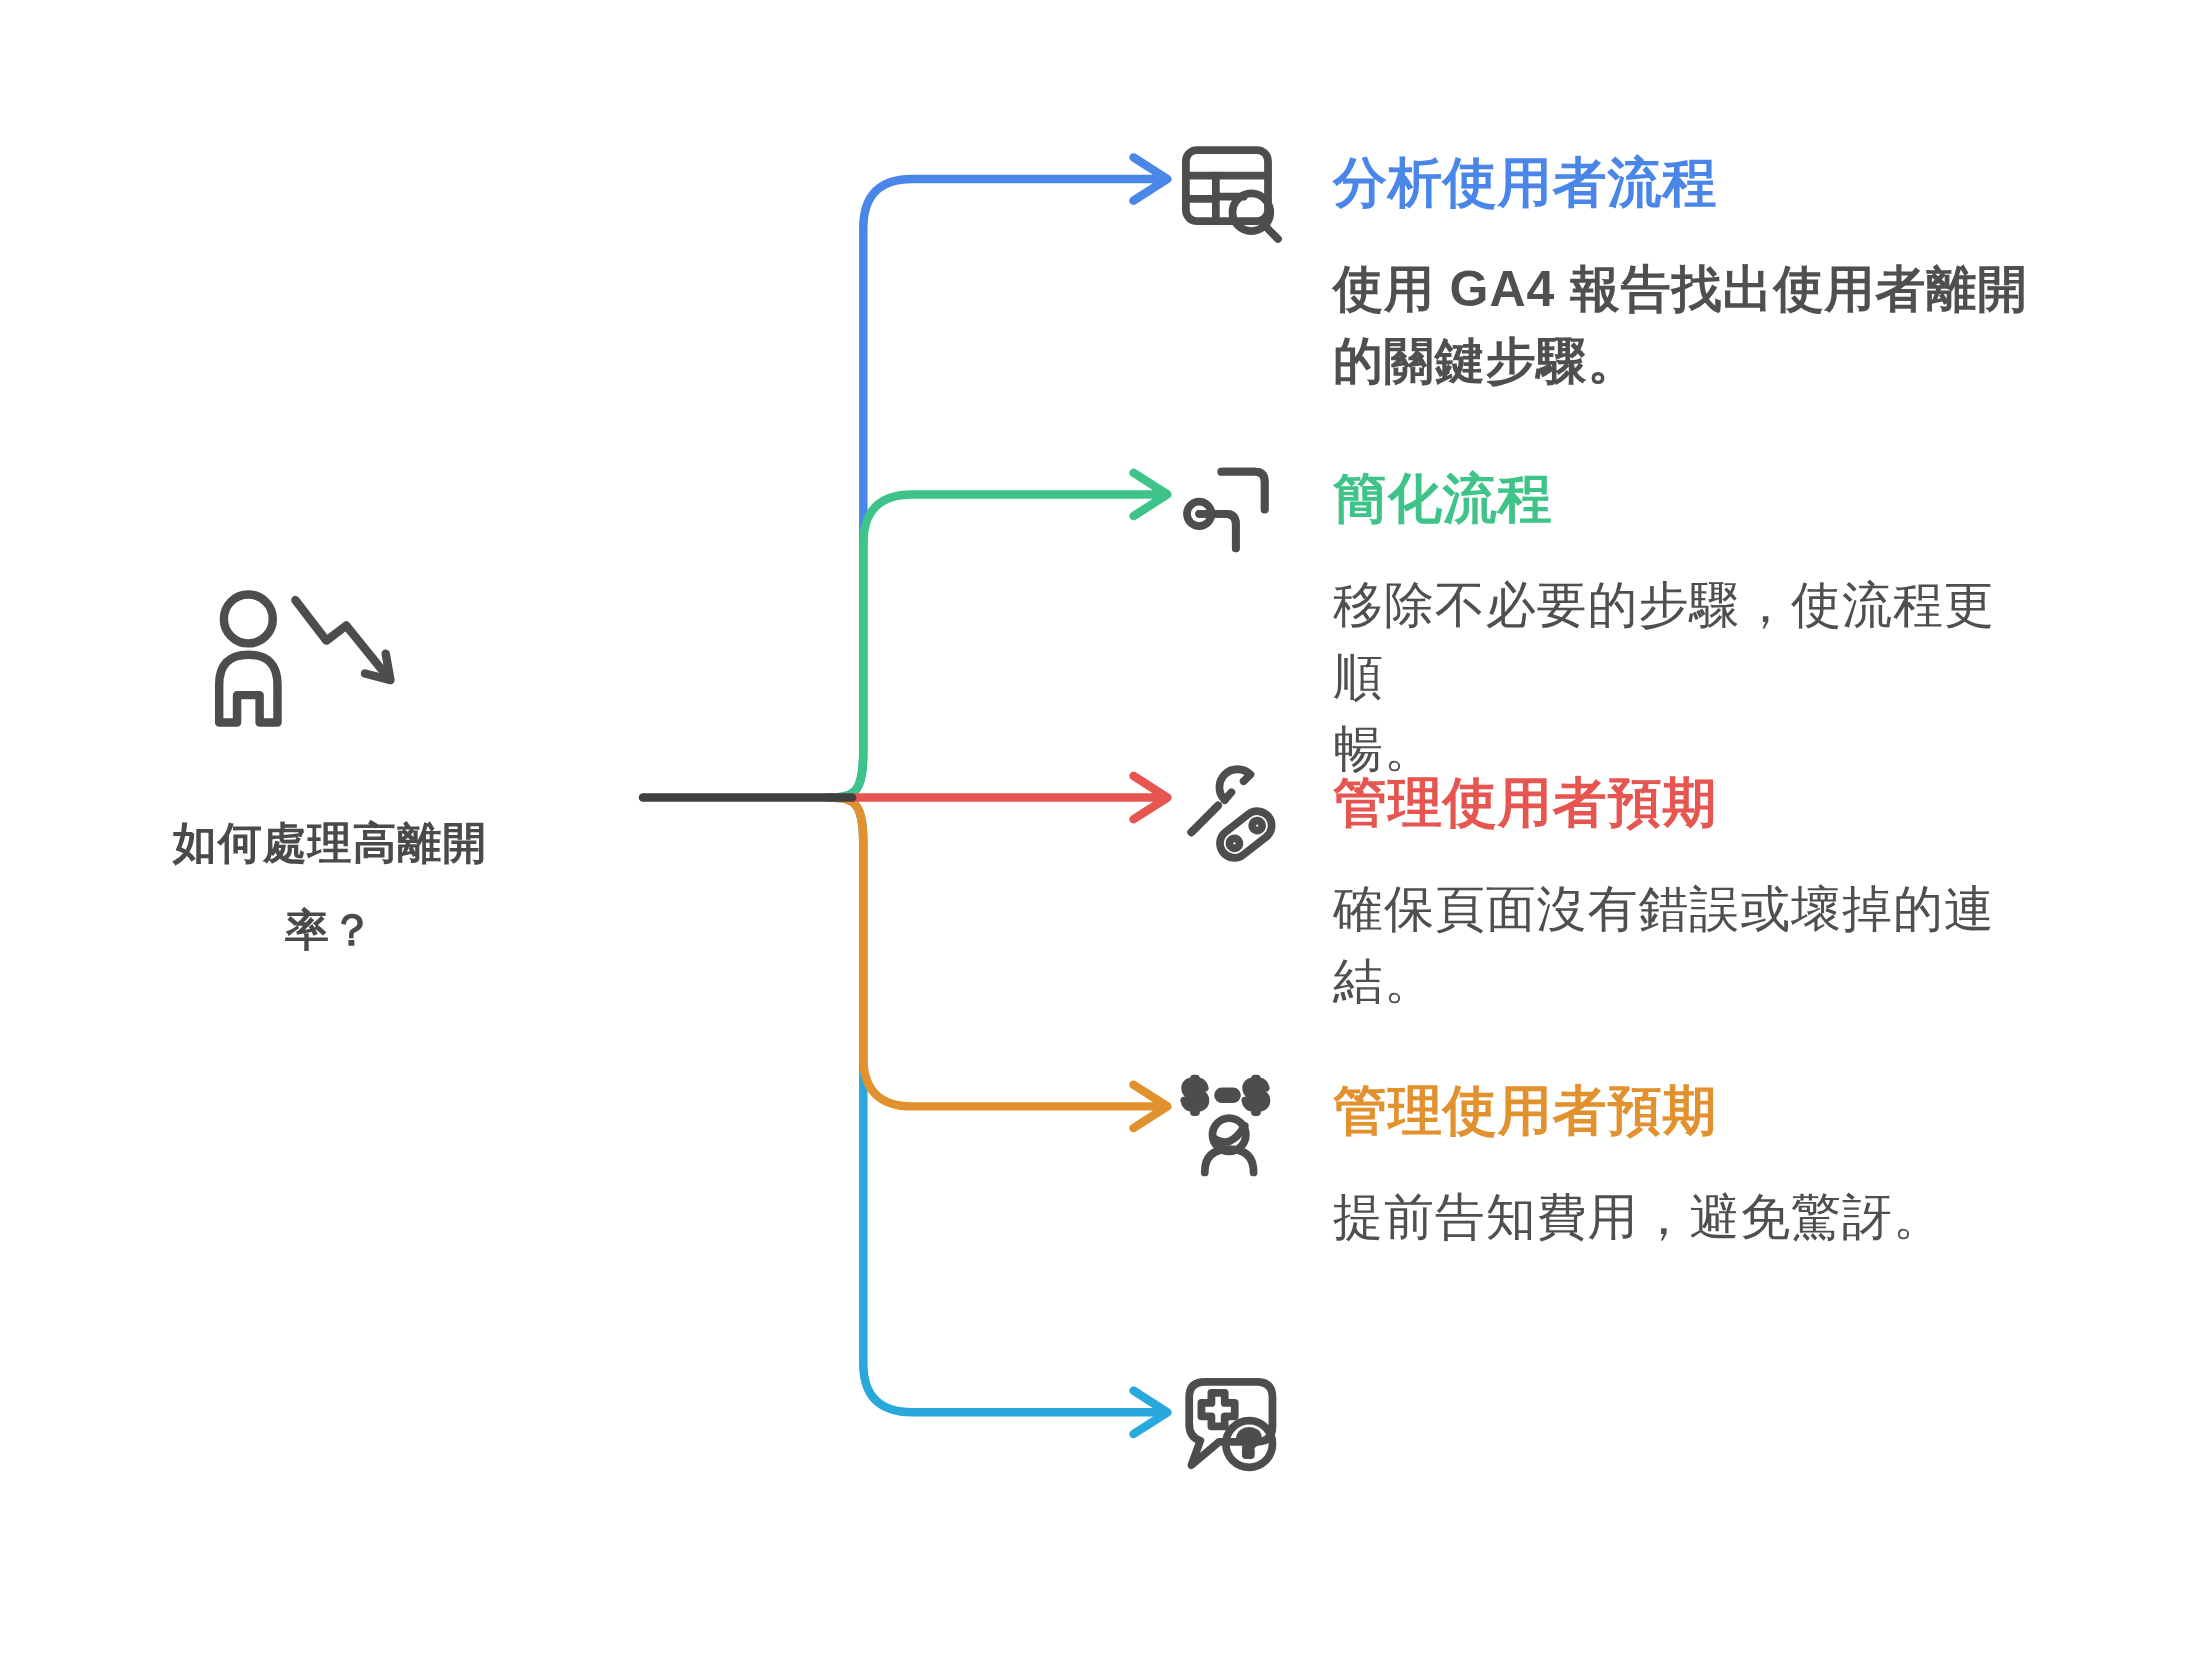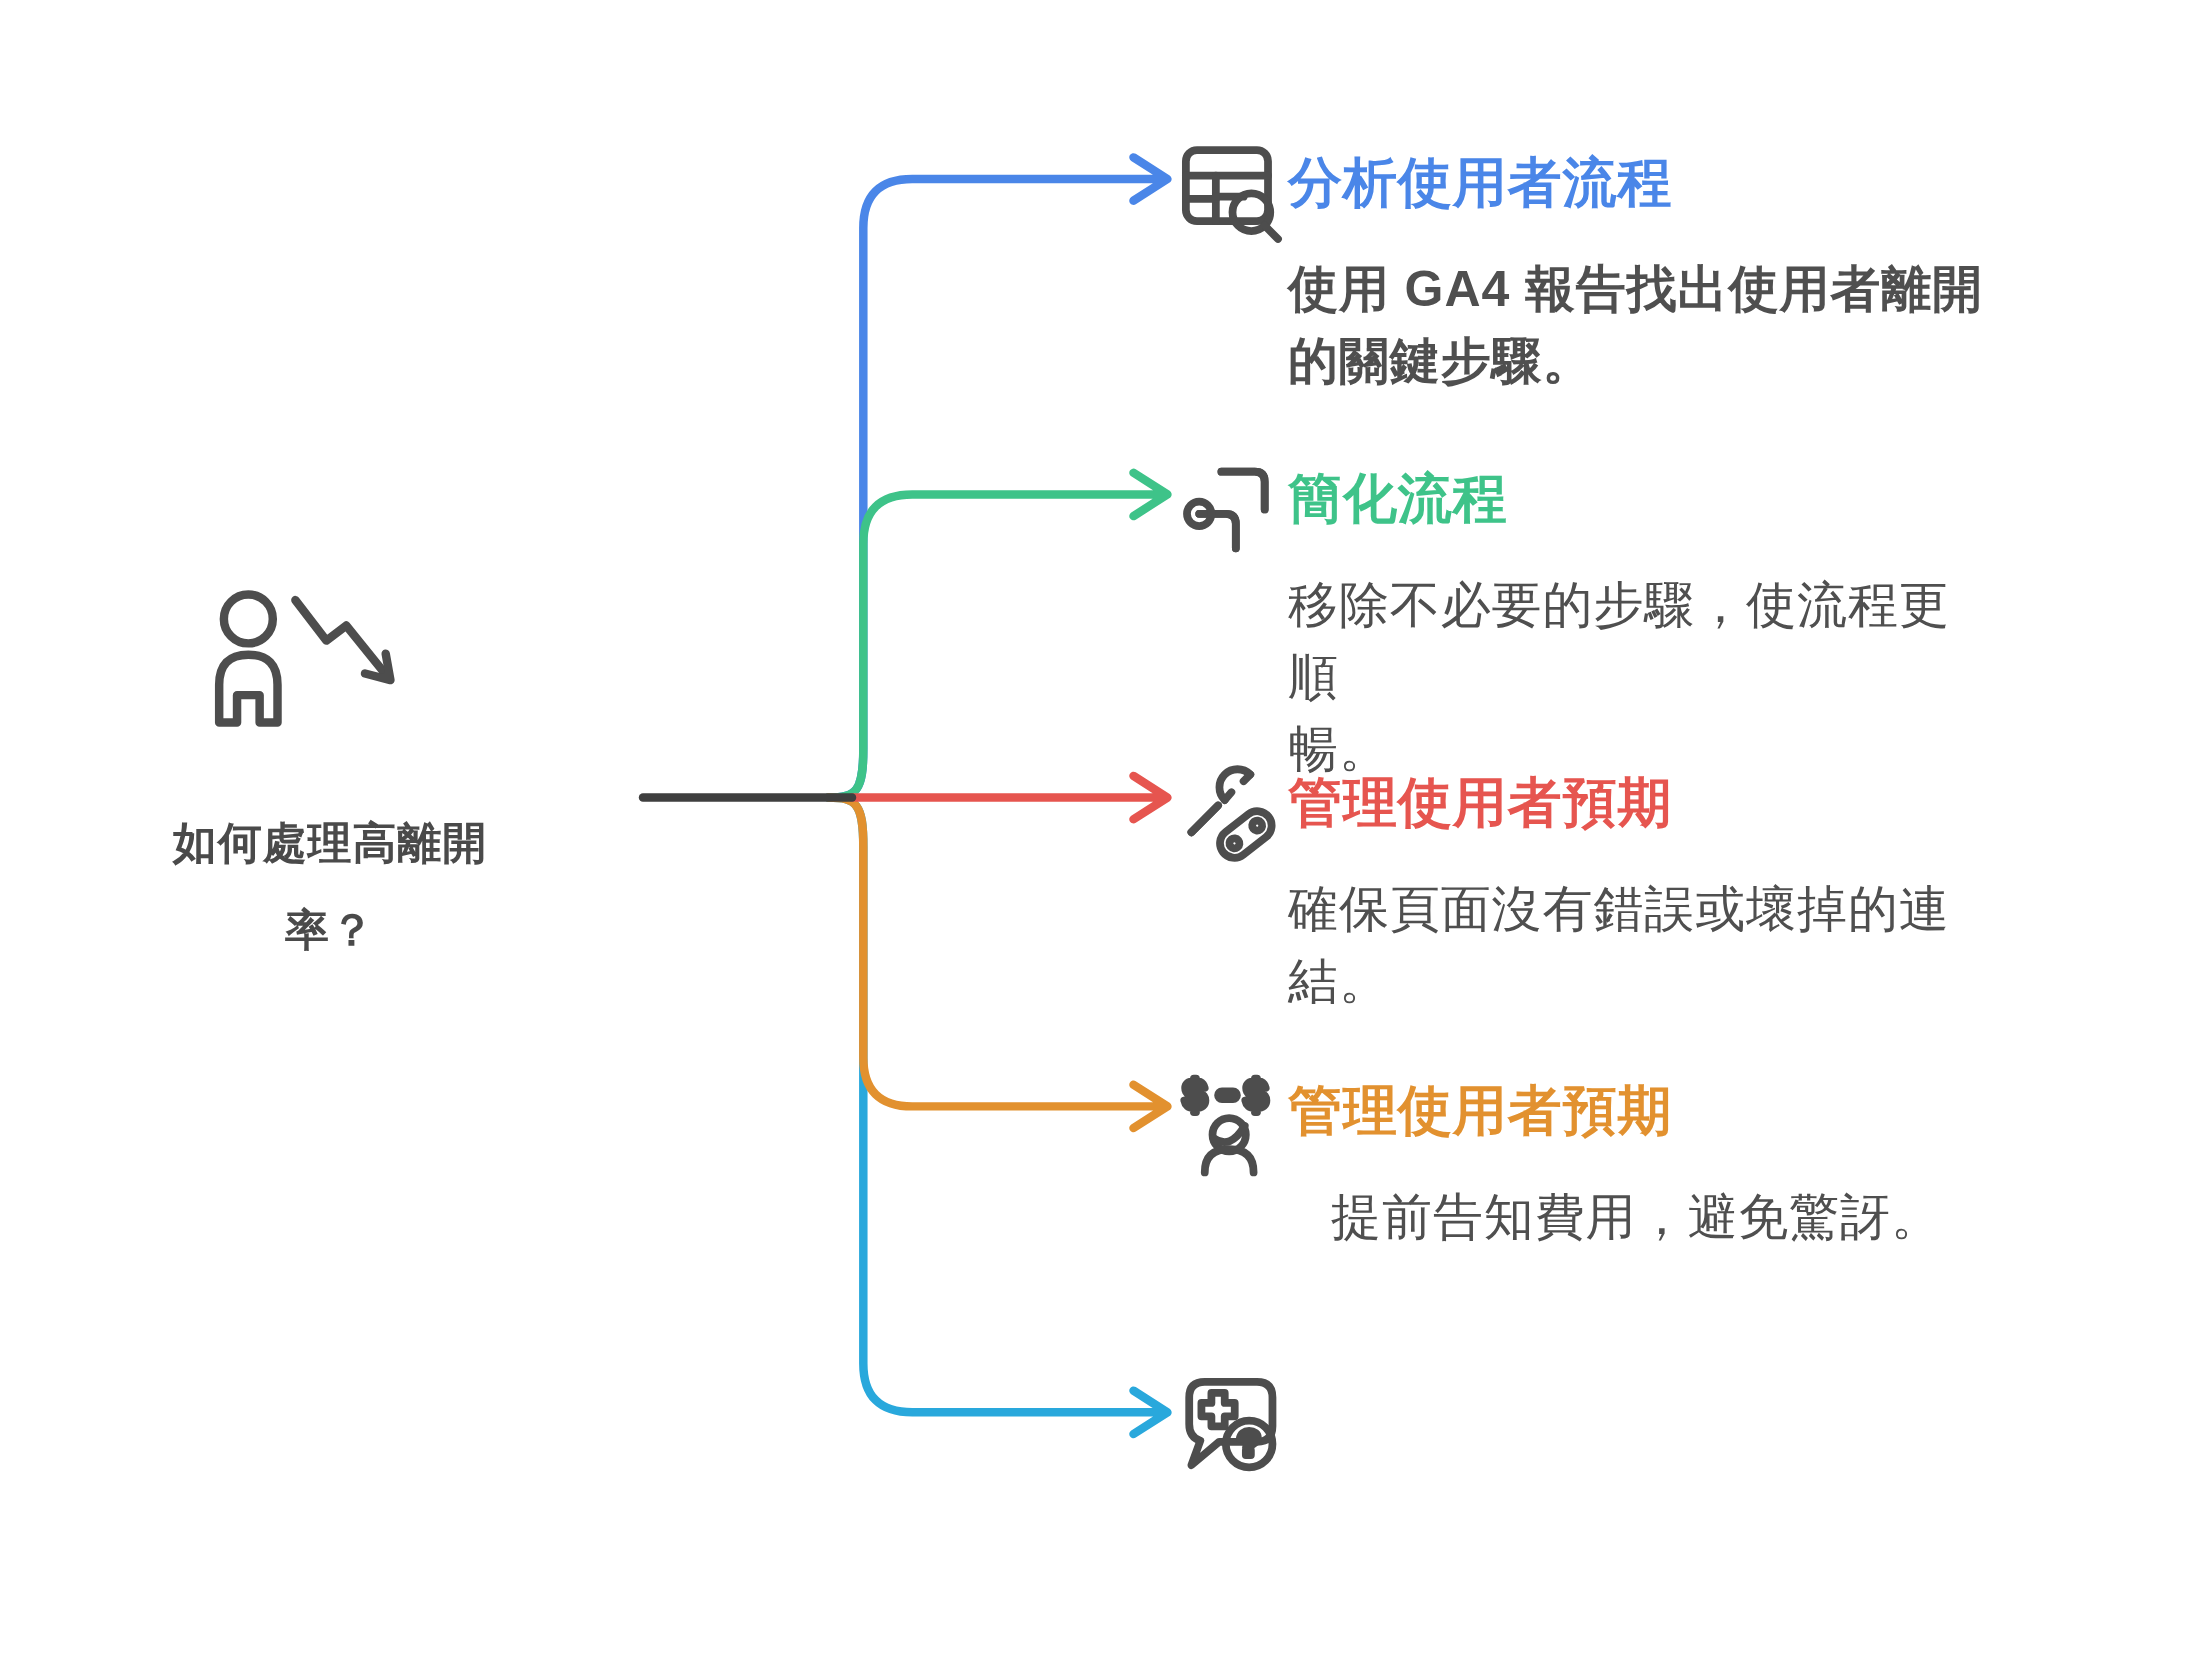--- a/index.html
+++ b/index.html
@@ -11,21 +11,21 @@
   #connector-layer path{fill:none;stroke-width:9;stroke-linecap:round;stroke-linejoin:round;}
 
   .center-node{position:absolute;left:38px;top:565px;width:584px;}
   .center-icon{position:absolute;left:168px;top:4.7px;width:207px;height:198px;color:#4d4d4d;}
   .center-icon svg *{fill:none;stroke:currentColor;stroke-width:9;stroke-linecap:round;stroke-linejoin:round;}
   .center-title{
     position:absolute;left:0;top:234px;width:584px;text-align:center;
     font-size:44px;line-height:87px;font-weight:bold;white-space:pre-line;letter-spacing:0.9px;
   }
 
-  .branch-item{position:absolute;left:1177px;display:flex;}
+  .branch-item{position:absolute;left:1177px;display:flex;gap:45px;}
   .icon-box{width:111px;height:111px;flex:0 0 111px;}
   .icon-box svg{width:111px;height:111px;display:block;}
   .icon-box svg *{stroke:currentColor;stroke-width:7;stroke-linecap:round;stroke-linejoin:round;fill:none;}
   .content{width:734px;padding-top:13px;}
   .branch-title{font-size:54px;line-height:60px;font-weight:bold;letter-spacing:0.9px;}
   .branch-desc{
     margin-top:41px;font-size:50px;line-height:72px;letter-spacing:0.9px;
     white-space:pre-line;max-width:697px;
   }
 </style>
@@ -120,21 +120,21 @@
         <text x="6" y="38" font-size="36" font-weight="bold" fill="currentColor" stroke="none">$</text>
         <rect x="37" y="22" width="17" height="7" rx="3.5" fill="currentColor" stroke="none"></rect>
         <text x="61" y="38" font-size="36" font-weight="bold" fill="currentColor" stroke="none">$</text>
         <circle cx="47" cy="61" r="15"></circle>
         <path d="M33 64 Q48 75 61 53"></path>
         <path d="M25 95 Q25 74 47 74 Q69 74 69 95"></path>
       </svg>
     </div>
     <div class="content">
       <div class="branch-title" style="color: rgb(226, 145, 47);">管理使用者預期</div>
-      <div class="branch-desc" style="color: rgb(79, 79, 79); text-align: center;">提前告知費用，避免驚訝。</div>
+      <div class="branch-desc" style="color: rgb(79, 79, 79);">提前告知費用，避免驚訝。</div>
     </div>
   </div>
 
   <div class="branch-item" style="top:1373px">
     <div class="icon-box" style="color: rgb(77, 77, 77);">
       <svg viewBox="0 0 100 100">
         <path d="M25 8 H72 Q86 8 86 22 V48 Q86 62 72 62 H38 L13 83 L21 61 Q11 58 11 46 V22 Q11 8 25 8 Z"></path>
         <path d="M31 18 h12 v9 h9 v12 h-9 v9 h-12 v-9 h-9 v-12 h9 Z" stroke-width="6"></path>
         <circle cx="65" cy="64" r="21" fill="#ffffff"></circle>
         <text x="65" y="74" text-anchor="middle" font-size="32" font-weight="bold" fill="currentColor" stroke="none">?</text>

